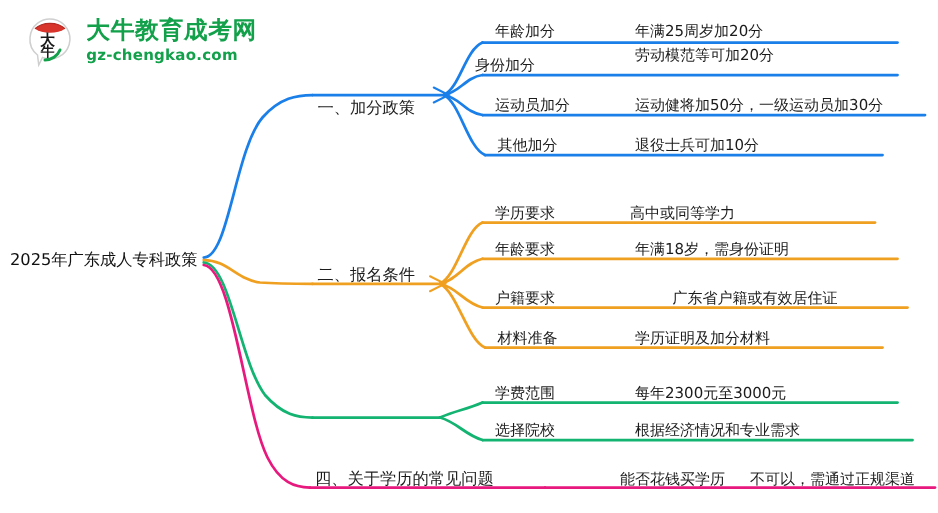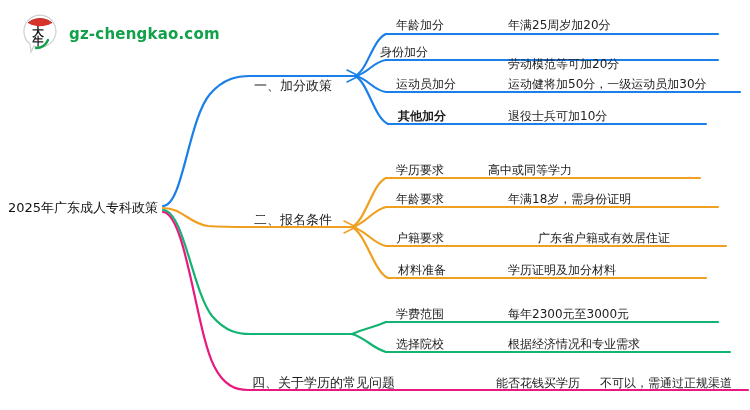--- a/index.html
+++ b/index.html
@@ -9,21 +9,21 @@
     overflow:hidden;position:relative;
   }
   #stage{position:absolute;left:0;top:0;width:750px;height:410px;}
   svg.wires{position:absolute;left:0;top:0;width:750px;height:410px;pointer-events:none;}
 
   
   .logo{position:absolute;left:18px;top:10px;display:flex;align-items:center;gap:7px;}
   .logo-mark{position:relative;width:44px;height:44px;}
   .logo-txt{display:flex;flex-direction:column;line-height:1;}
   .logo-cn{font-size:19px;font-weight:bold;color:#12a04a;letter-spacing:.5px;white-space:nowrap;}
-  .logo-en{font-size:15px;font-weight:bold;color:#12a04a;margin-top:4px;letter-spacing:.2px;white-space:nowrap;}
+  .logo-en{font-size:12px;font-weight:bold;color:#12a04a;margin-top:4px;letter-spacing:.2px;white-space:nowrap;}
 
   
   .node{position:absolute;white-space:nowrap;color:#1c1c1c;}
   .root{font-size:13px;color:#111;}
   .lvl1{font-size:13px;color:#1c1c1c;}
   .lvl2{font-size:12px;color:#1c1c1c;}
   .leaf{font-size:12px;color:#1c1c1c;}
 </style>
 </head>
 <body>
@@ -35,20 +35,21 @@
       <svg width="44" height="44" viewBox="0 0 44 44">
         <path d="M6 20 A16 16 0 1 1 16 36 L13 42 L12 34 A16 16 0 0 1 6 20 Z" fill="#ffffff" stroke="#cfcfcf" stroke-width="1.2"></path>
         <path d="M10 13 A15 11 0 0 1 34 13 A15 8 0 0 1 10 13 Z" fill="#d8342b"></path>
         <path d="M10 13 A15 11 0 0 1 34 13" fill="none" stroke="#b52a22" stroke-width="1"></path>
         <text x="20" y="26" font-size="12" font-weight="bold" fill="#1a1a1a" text-anchor="middle" font-family="DejaVu Sans, sans-serif">大</text>
         <text x="20" y="35" font-size="11" font-weight="bold" fill="#1a1a1a" text-anchor="middle" font-family="DejaVu Sans, sans-serif">牛</text>
         <path d="M30 30 A13 13 0 0 1 18 38" fill="none" stroke="#12a04a" stroke-width="2.4" stroke-linecap="round"></path>
       </svg>
     </div>
     <div class="logo-txt">
+      <div class="logo-cn">大牛教育成考网</div>
       <div class="logo-en">gz-chengkao.com</div>
     </div>
   </div>
 
   <svg class="wires" viewBox="0 0 750 410">
     <g fill="none" stroke-width="2.2" stroke-linecap="round">
 
       <path d="M163,206 C183,206 188,120 210,94 C224,78 238,76 250,76" stroke="#1a7fe8"></path>
       <path d="M250,76 L355,76" stroke="#1a7fe8"></path>
       <path d="M355,76 C368,70 372,40 386,34" stroke="#1a7fe8"></path>
@@ -88,32 +89,32 @@
   </svg>
 
   <div class="node root" style="left:8px;top:199px;">2025年广东成人专科政策</div>
 
   <div class="node lvl1" style="left:254px;top:60px;margin-top:17px;">一、加分政策</div>
 
   <div class="node lvl2" style="left:396px;top:17px;">年龄加分</div>
   <div class="node leaf" style="left:508px;top:17px;">年满25周岁加20分</div>
 
   <div class="node lvl2" style="left:380px;top:44px;">身份加分</div>
-  <div class="node leaf" style="left:508px;top:56px;">劳动模范等可加20分</div>
+  <div class="node leaf" style="left:508px;top:36px;">劳动模范等可加20分</div>
 
   <div class="node lvl2" style="left:396px;top:76px;">运动员加分</div>
   <div class="node leaf" style="left:508px;top:76px;">运动健将加50分，一级运动员加30分</div>
 
-  <div class="node lvl2" style="left:398px;top:108px;font-weight:bold;">其他加分</div>
+  <div class="node lvl2" style="left:398px;top:108px;">其他加分</div>
   <div class="node leaf" style="left:508px;top:108px;">退役士兵可加10分</div>
 
   <div class="node lvl1" style="left:254px;top:211px;">二、报名条件</div>
 
   <div class="node lvl2" style="left:396px;top:162px;">学历要求</div>
-  <div class="node leaf" style="left:488px;top:162px;font-family:Liberation Serif, serif;">高中或同等学力</div>
+  <div class="node leaf" style="left:504px;top:162px;font-family:Liberation Serif, serif;">高中或同等学力</div>
 
   <div class="node lvl2" style="left:396px;top:191px;">年龄要求</div>
   <div class="node leaf" style="left:508px;top:191px;">年满18岁，需身份证明</div>
 
   <div class="node lvl2" style="left:396px;top:230px;">户籍要求</div>
   <div class="node leaf" style="left:508px;top:230px;margin-left:30px;">广东省户籍或有效居住证</div>
 
   <div class="node lvl2" style="left:398px;top:262px;">材料准备</div>
   <div class="node leaf" style="left:508px;top:262px;">学历证明及加分材料</div>
 

